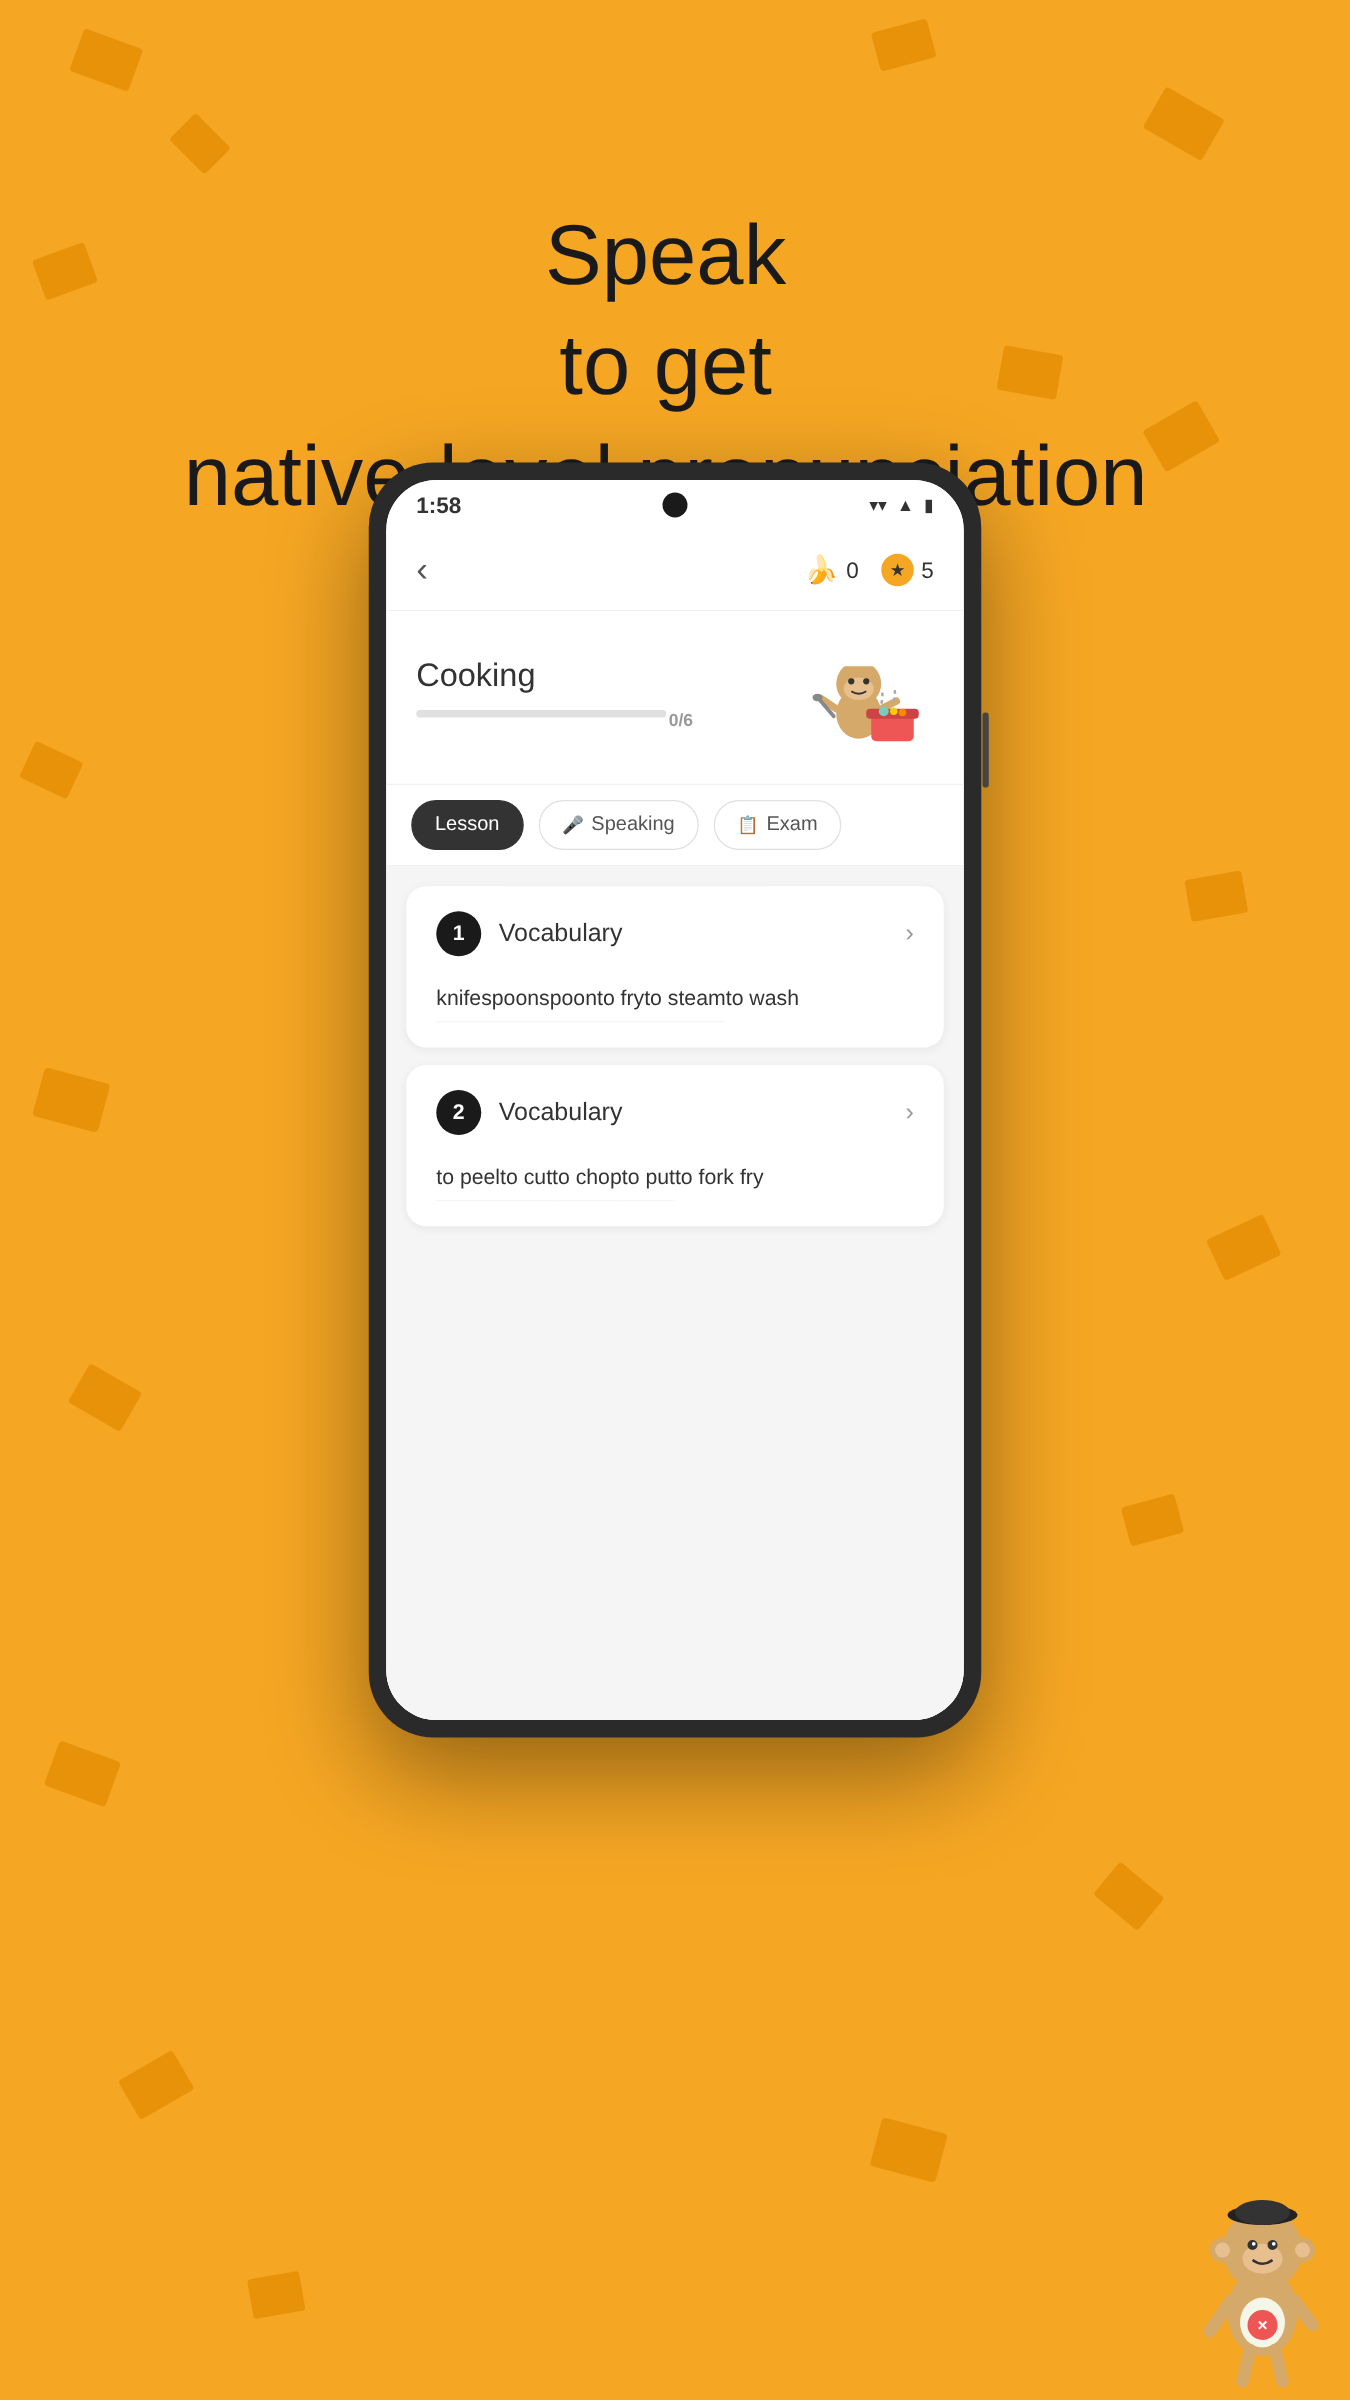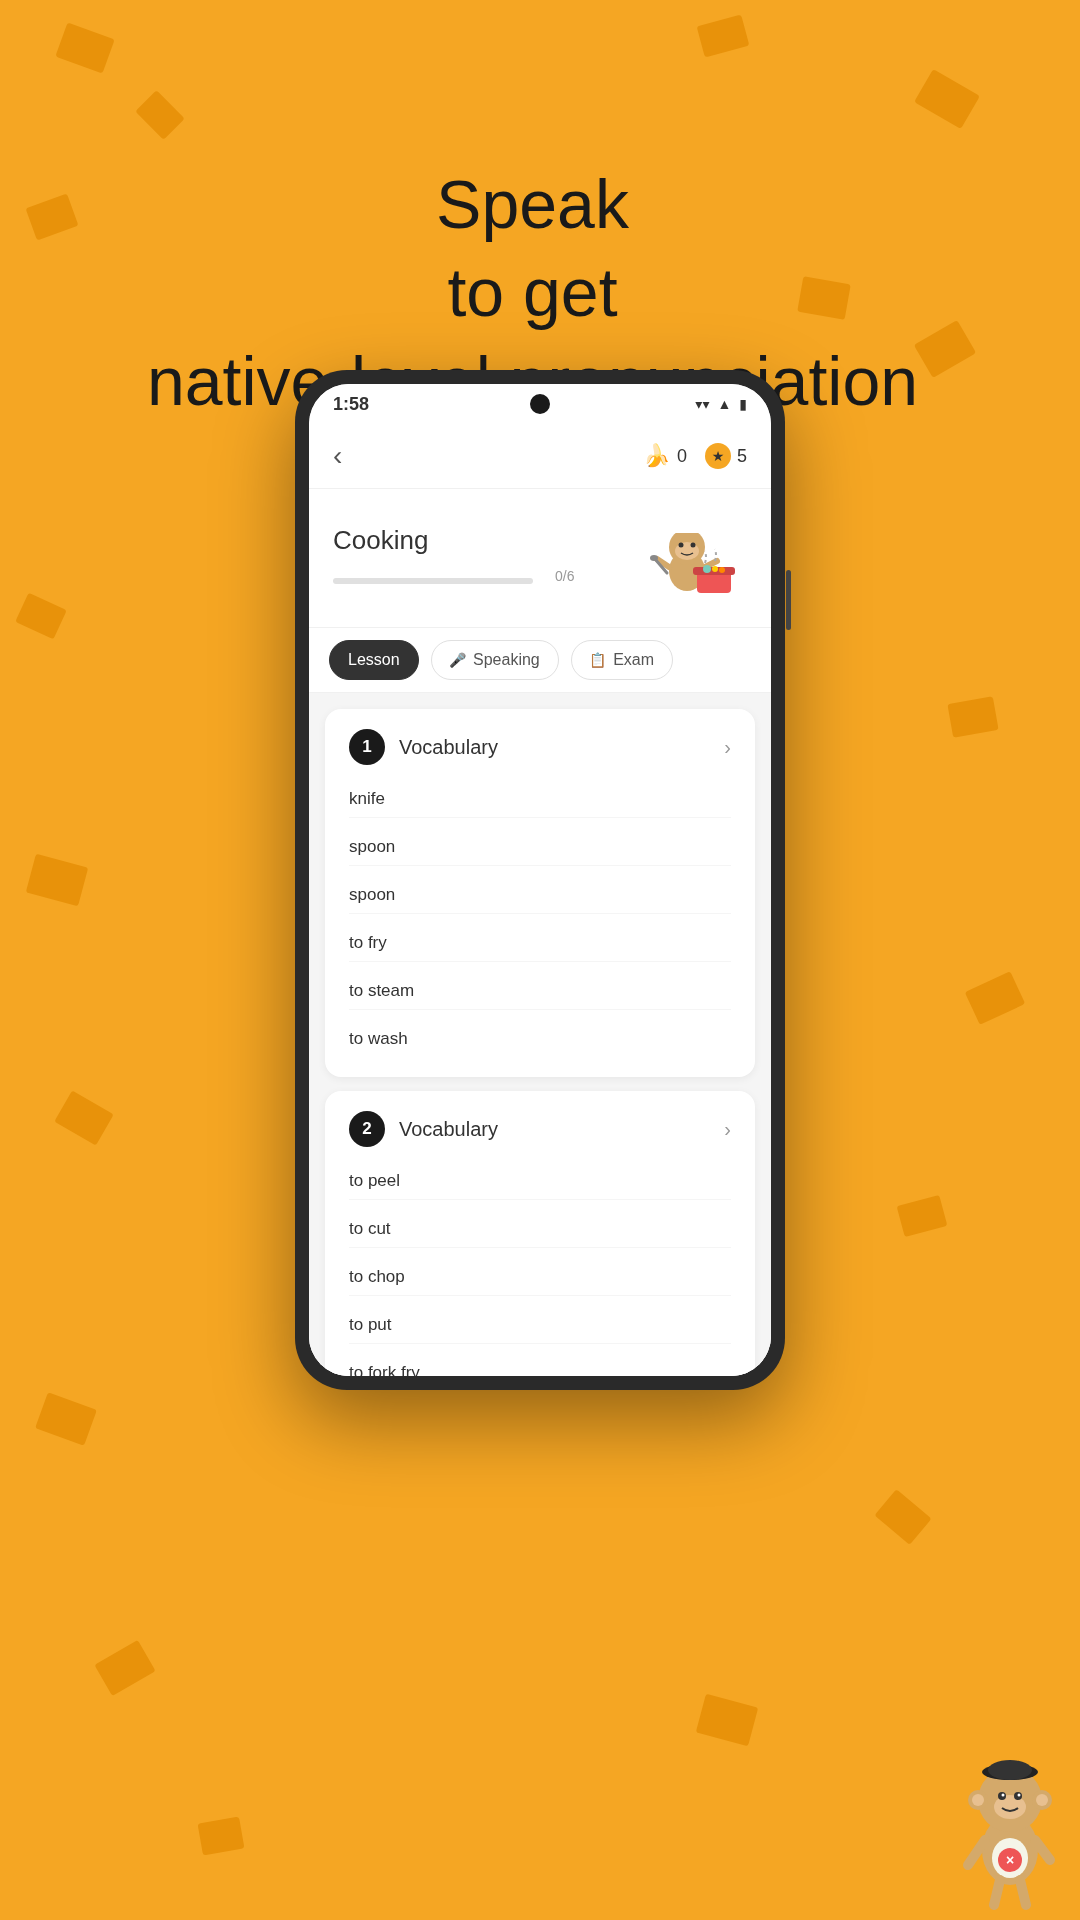--- a/index.html
+++ b/index.html
@@ -158,22 +158,23 @@
       flex: 1;
     }
     .course-title {
       font-size: 26px;
       font-weight: 500;
       color: #333;
       margin-bottom: 12px;
     }
     .progress-bar-wrap {
       display: flex;
-      align-items: flex-end;
-      gap: 22px;
+      align-items: flex-start;
+      gap: 2px;
+      font-weight: bold;
     }
     .progress-bar {
       width: 200px;
       height: 6px;
       background: #e0e0e0;
       border-radius: 3px;
       overflow: hidden;
     }
     .progress-fill {
       width: 0%;
@@ -270,22 +271,22 @@
       font-size: 20px;
       font-weight: 500;
       color: #333;
     }
     .chevron-right {
       font-size: 20px;
       color: #999;
     }
     .vocab-words {
       display: flex;
-      flex-direction: column;
-      gap: 11px;
+      flex-direction: row;
+      gap: 0;
     }
     .vocab-word {
       font-size: 17px;
       color: #333;
       padding: 8px 0;
       border-bottom: 1px solid #f5f5f5;
     }
     .vocab-word:last-child {
       border-bottom: none;
     }

